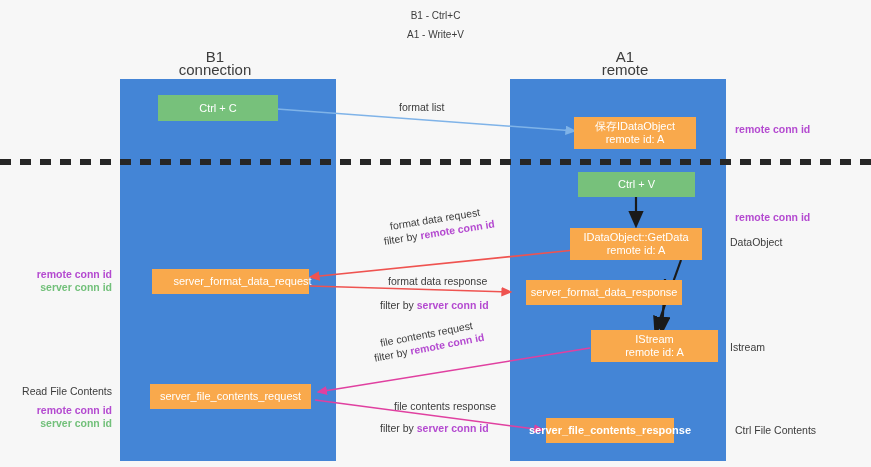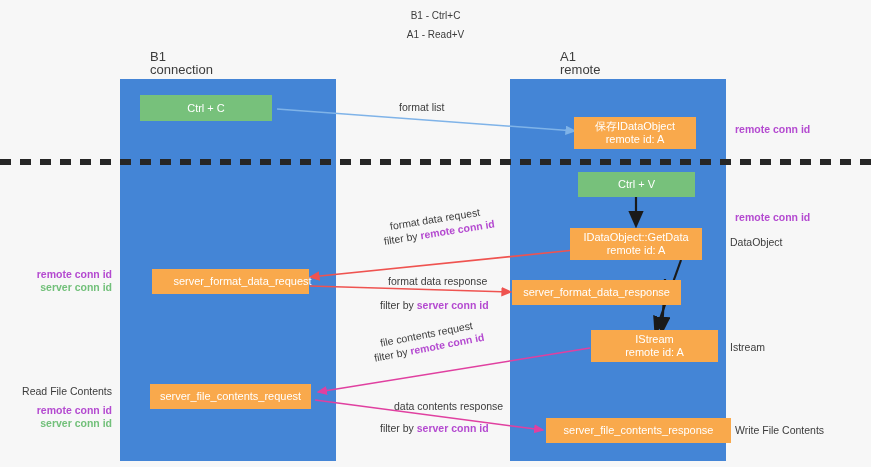--- a/index.html
+++ b/index.html
@@ -20,22 +20,22 @@
     left: 0;
     top: 6px;
     width: 871px;
     text-align: center;
     font-size: 10px;
     line-height: 19px;
     color: #3c3c3c;
   }
   .col-head {
     position: absolute;
-    text-align: left;
-    font-size: 13px;
+    text-align: center;
+    font-size: 15px;
     line-height: 13px;
     color: #3c3c3c;
   }
   .lane {
     position: absolute;
     background: #4485d6;
   }
   .node {
     position: absolute;
     box-sizing: border-box;
@@ -72,21 +72,21 @@
   .rot-a { transform: rotate(-9deg); transform-origin: left top; }
   .rot-b { transform: rotate(-11deg); transform-origin: left top; }
 </style>
 </head>
 <body>
 
 <div id="root">
 
   <div class="title">
     <div>B1 - Ctrl+C</div>
-    <div>A1 - Read+V</div>
+    <div>A1 - Write+V</div>
   </div>
 
   <div class="col-head" style="left:150px; top:50px; width:130px;">
     <div>B1</div>
     <div>connection</div>
   </div>
   <div class="col-head" style="left:560px; top:50px; width:130px;">
     <div>A1</div>
     <div>remote</div>
   </div>
@@ -122,21 +122,21 @@
 
     <path d="M665,279 L662,330" stroke="#1a1a1a" stroke-width="2.2" fill="none" marker-end="url(#ar-blk)"></path>
 
     <path d="M590,348 L318,392" stroke="#e040a0" stroke-width="1.5" fill="none" marker-end="url(#ar-mag)"></path>
 
     <path d="M315,400 L543,430" stroke="#e040a0" stroke-width="1.5" fill="none" marker-end="url(#ar-mag)"></path>
 
     <path d="M0,162 L871,162" stroke="#262626" stroke-width="6" stroke-dasharray="11,9" fill="none"></path>
   </svg>
 
-  <div class="node green" style="left:140px; top:95px;  width:132px; height:26px;">
+  <div class="node green" style="left:158px; top:95px;  width:120px; height:26px;">
     <div>Ctrl + C</div>
   </div>
 
   <div class="node orange" style="left:574px; top:117px; width:122px; height:32px;">
     <div>保存IDataObject</div>
     <div>remote id: A</div>
   </div>
 
   <div class="node green" style="left:578px; top:172px; width:117px; height:25px;">
     <div>Ctrl + V</div>
@@ -144,64 +144,64 @@
 
   <div class="node orange" style="left:570px; top:228px; width:132px; height:32px;">
     <div>IDataObject::GetData</div>
     <div>remote id: A</div>
   </div>
 
   <div class="node orange" style="left:152px; top:269px; width:157px; height:25px;padding-left:28px;">
     <div>server_format_data_request</div>
   </div>
 
-  <div class="node orange" style="left:512px; top:280px; width:169px; height:25px;">
+  <div class="node orange" style="left:526px; top:280px; width:156px; height:25px;">
     <div>server_format_data_response</div>
   </div>
 
   <div class="node orange" style="left:591px; top:330px; width:127px; height:32px;">
     <div>IStream</div>
     <div>remote id: A</div>
   </div>
 
   <div class="node orange" style="left:150px; top:384px; width:161px; height:25px;">
     <div>server_file_contents_request</div>
   </div>
 
-  <div class="node orange" style="left:546px; top:418px; width:185px; height:25px;">
+  <div class="node orange" style="left:546px; top:418px; width:128px; height:25px;font-weight:bold;">
     <div>server_file_contents_response</div>
   </div>
 
   <div class="lbl" style="left:399px; top:101px;">format list</div>
 
   <div class="lbl rot-a" style="left:389px; top:220px;">format data request</div>
   <div class="lbl rot-a" style="left:383px; top:235px;">
     <span class="dark">filter by </span><span class="purple">remote conn id</span>
   </div>
 
   <div class="lbl" style="left:388px; top:275px;">format data response</div>
   <div class="lbl" style="left:380px; top:299px;">
     <span class="dark">filter by </span><span class="purple">server conn id</span>
   </div>
 
   <div class="lbl rot-b" style="left:379px; top:337px;">file contents request</div>
   <div class="lbl rot-b" style="left:373px; top:352px;">
     <span class="dark">filter by </span><span class="purple">remote conn id</span>
   </div>
 
-  <div class="lbl" style="left:394px; top:400px;">data contents response</div>
+  <div class="lbl" style="left:394px; top:400px;">file contents response</div>
   <div class="lbl" style="left:380px; top:422px;">
     <span class="dark">filter by </span><span class="purple">server conn id</span>
   </div>
 
   <div class="lbl purple" style="left:735px; top:123px;">remote conn id</div>
   <div class="lbl purple" style="left:735px; top:211px;">remote conn id</div>
   <div class="lbl dark" style="left:730px; top:236px;">DataObject</div>
   <div class="lbl dark" style="left:730px; top:341px;">Istream</div>
-  <div class="lbl dark" style="left:735px; top:424px;">Write File Contents</div>
+  <div class="lbl dark" style="left:735px; top:424px;">Ctrl File Contents</div>
 
   <div class="lbl purple right" style="left:22px; top:268px; width:90px;">remote conn id</div>
   <div class="lbl green-t right" style="left:22px; top:281px; width:90px;">server conn id</div>
 
   <div class="lbl dark right" style="left:10px; top:385px; width:102px;">Read File Contents</div>
   <div class="lbl purple right" style="left:22px; top:404px; width:90px;">remote conn id</div>
   <div class="lbl green-t right" style="left:22px; top:417px; width:90px;">server conn id</div>
 
 </div>
 

